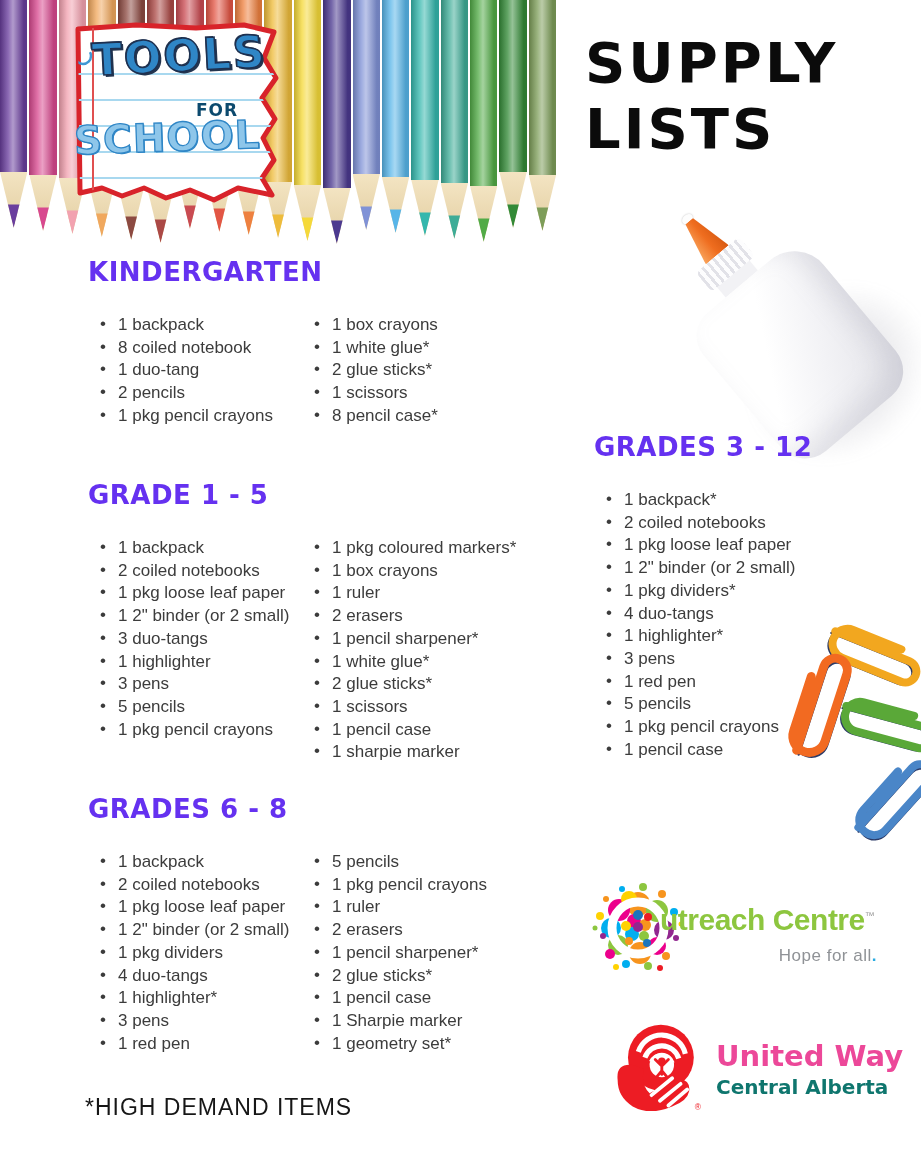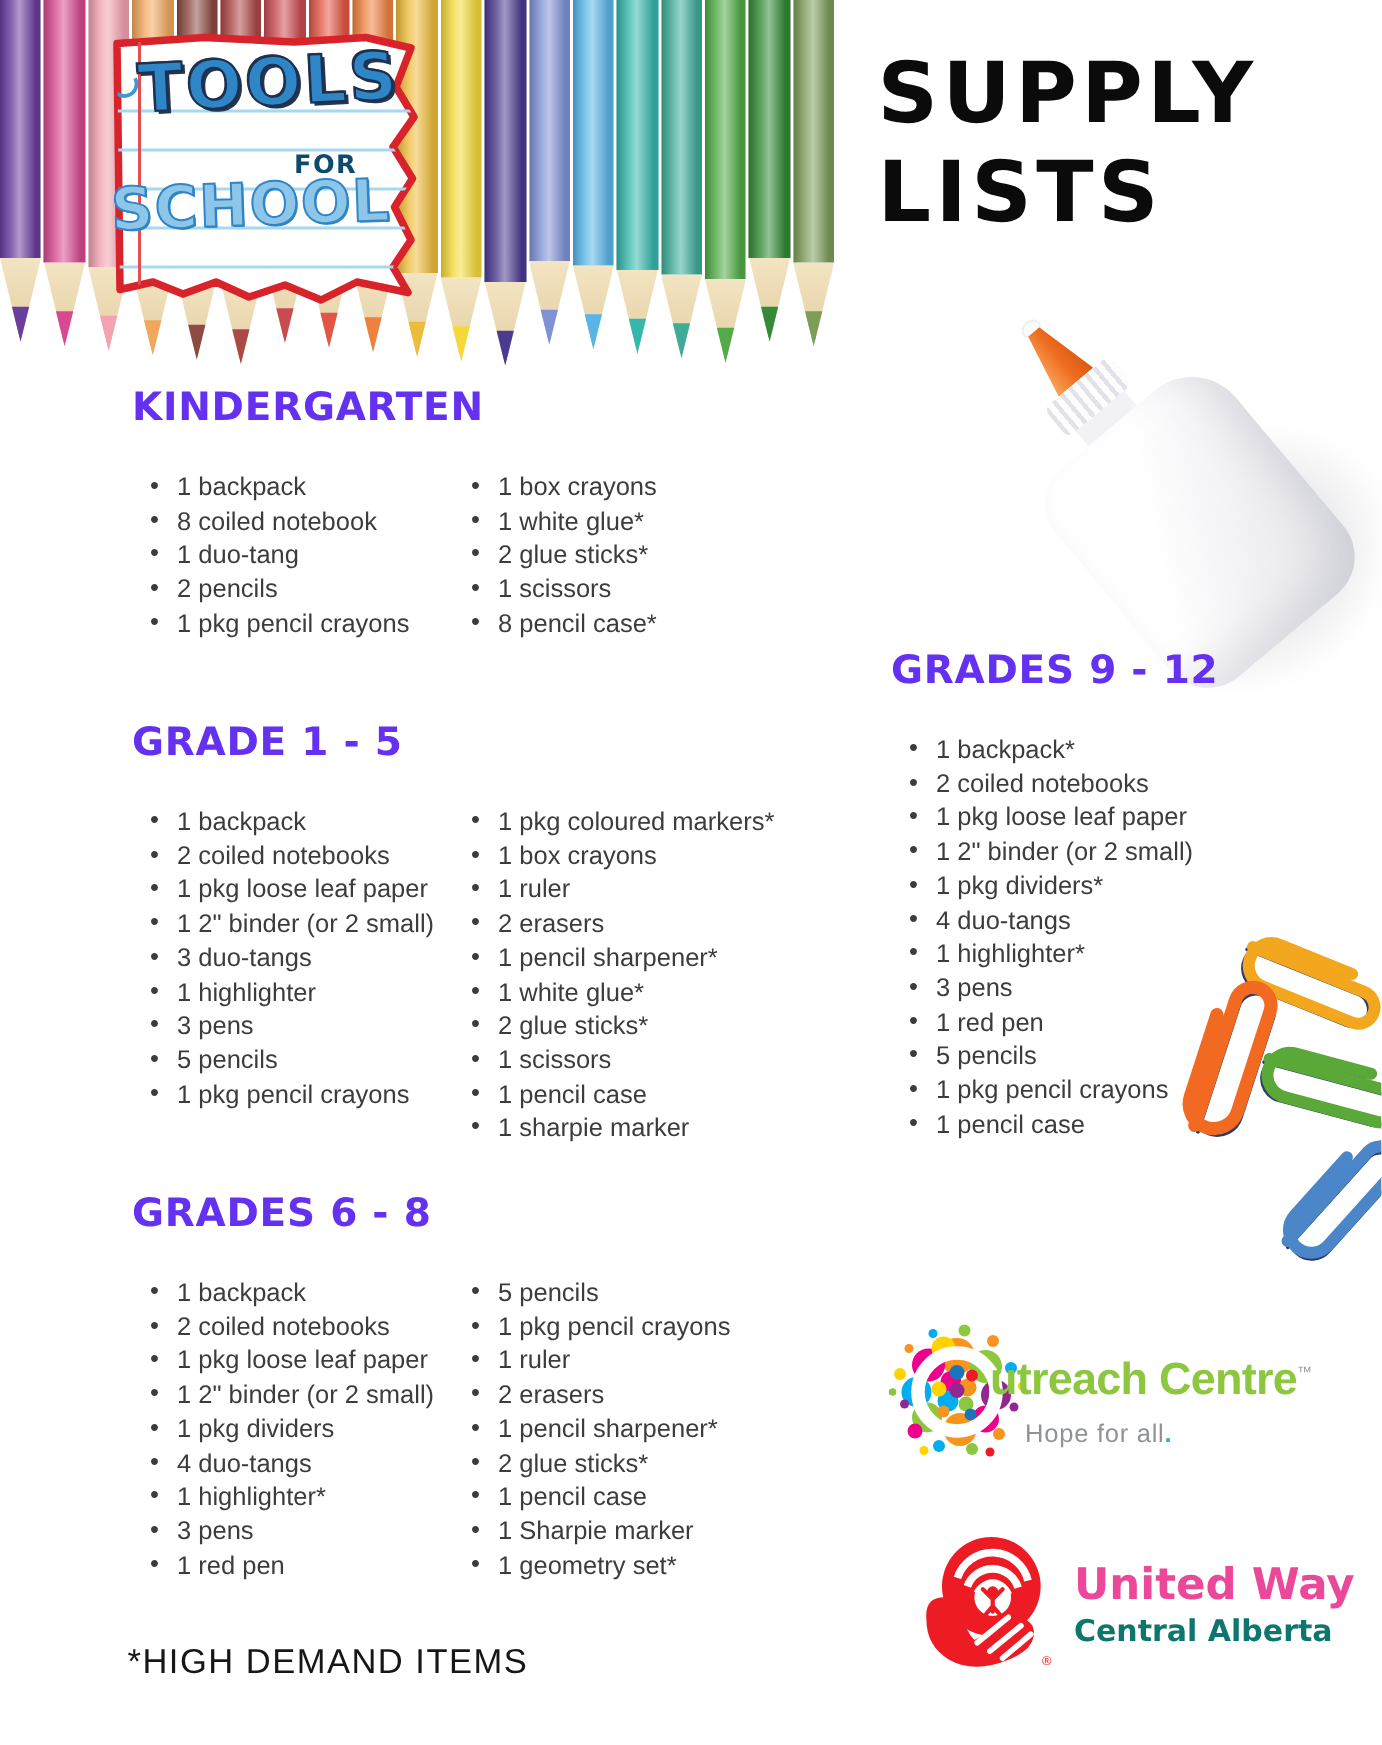--- a/index.html
+++ b/index.html
@@ -86,21 +86,21 @@
   .footnote{position:absolute;left:85px;top:1093px;
     font:300 23px/28px "Liberation Sans",sans-serif;letter-spacing:1px;color:#161616;}
 
   
   .outreach{position:absolute;left:588px;top:878px;width:292px;height:110px;}
   .outreach .o-mark{position:absolute;left:0;top:0;}
   .outreach .o-name{position:absolute;left:72px;top:25px;white-space:nowrap;
     font:700 30px/34px "Liberation Sans",sans-serif;color:#8dc63f;letter-spacing:-.5px;}
   .outreach .o-tm{font:400 10px "Liberation Sans",sans-serif;color:#9a9a9a;
     vertical-align:super;}
-  .outreach .o-tag{position:absolute;left:0;top:68px;width:289px;text-align:center;
+  .outreach .o-tag{position:absolute;left:0;top:68px;width:289px;text-align:right;
     font:400 17px/20px "Liberation Sans",sans-serif;color:#8f9296;letter-spacing:.5px;}
   .outreach .o-dot{color:#29abe2;font-weight:700;}
   .uway{position:absolute;left:612px;top:1012px;width:300px;height:110px;}
   .uway .uw-mark{position:absolute;left:0;top:6px;}
   .uway .uw-text{position:absolute;left:104px;top:28px;}
   .uw-line1{font:700 29px/32px "DejaVu Sans",sans-serif;color:#ec4899;}
   .uw-line2{font:700 20px/24px "DejaVu Sans",sans-serif;color:#0f766e;margin-top:3px;}
 </style>
 </head>
 <body>
@@ -334,21 +334,21 @@
           <li>1 pencil sharpener*</li>
           <li>2 glue sticks*</li>
           <li>1 pencil case</li>
           <li>1 Sharpie marker</li>
           <li>1 geometry set*</li>
         </ul>
     </div>
   </div>
 
   <div class="section" id="sec-grades-9-12">
-    <h2>GRADES 9 - 12</h2>
+    <h2>GRADES 3 - 12</h2>
     <div class="cols">
       <ul class="col1">
           <li>1 backpack*</li>
           <li>2 coiled notebooks</li>
           <li>1 pkg loose leaf paper</li>
           <li>1 2" binder (or 2 small)</li>
           <li>1 pkg dividers*</li>
           <li>4 duo-tangs</li>
           <li>1 highlighter*</li>
           <li>3 pens</li>

